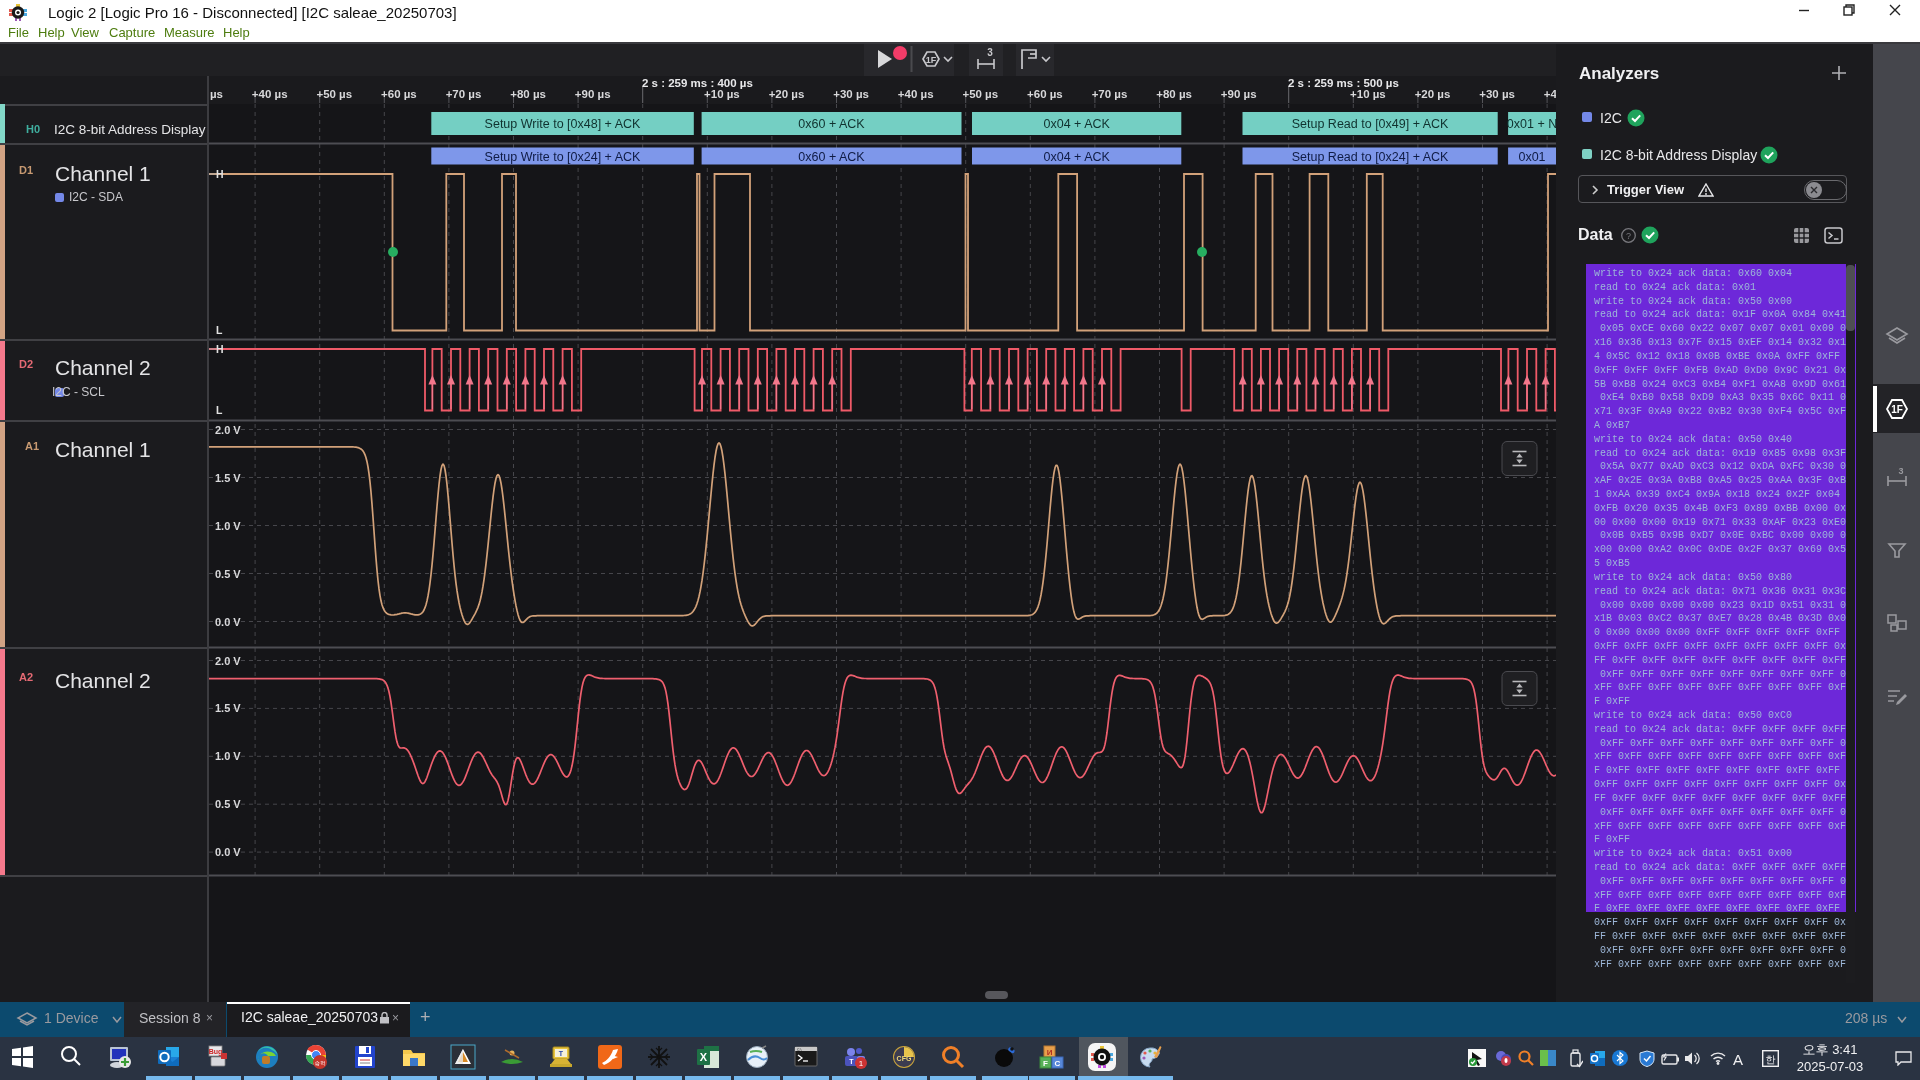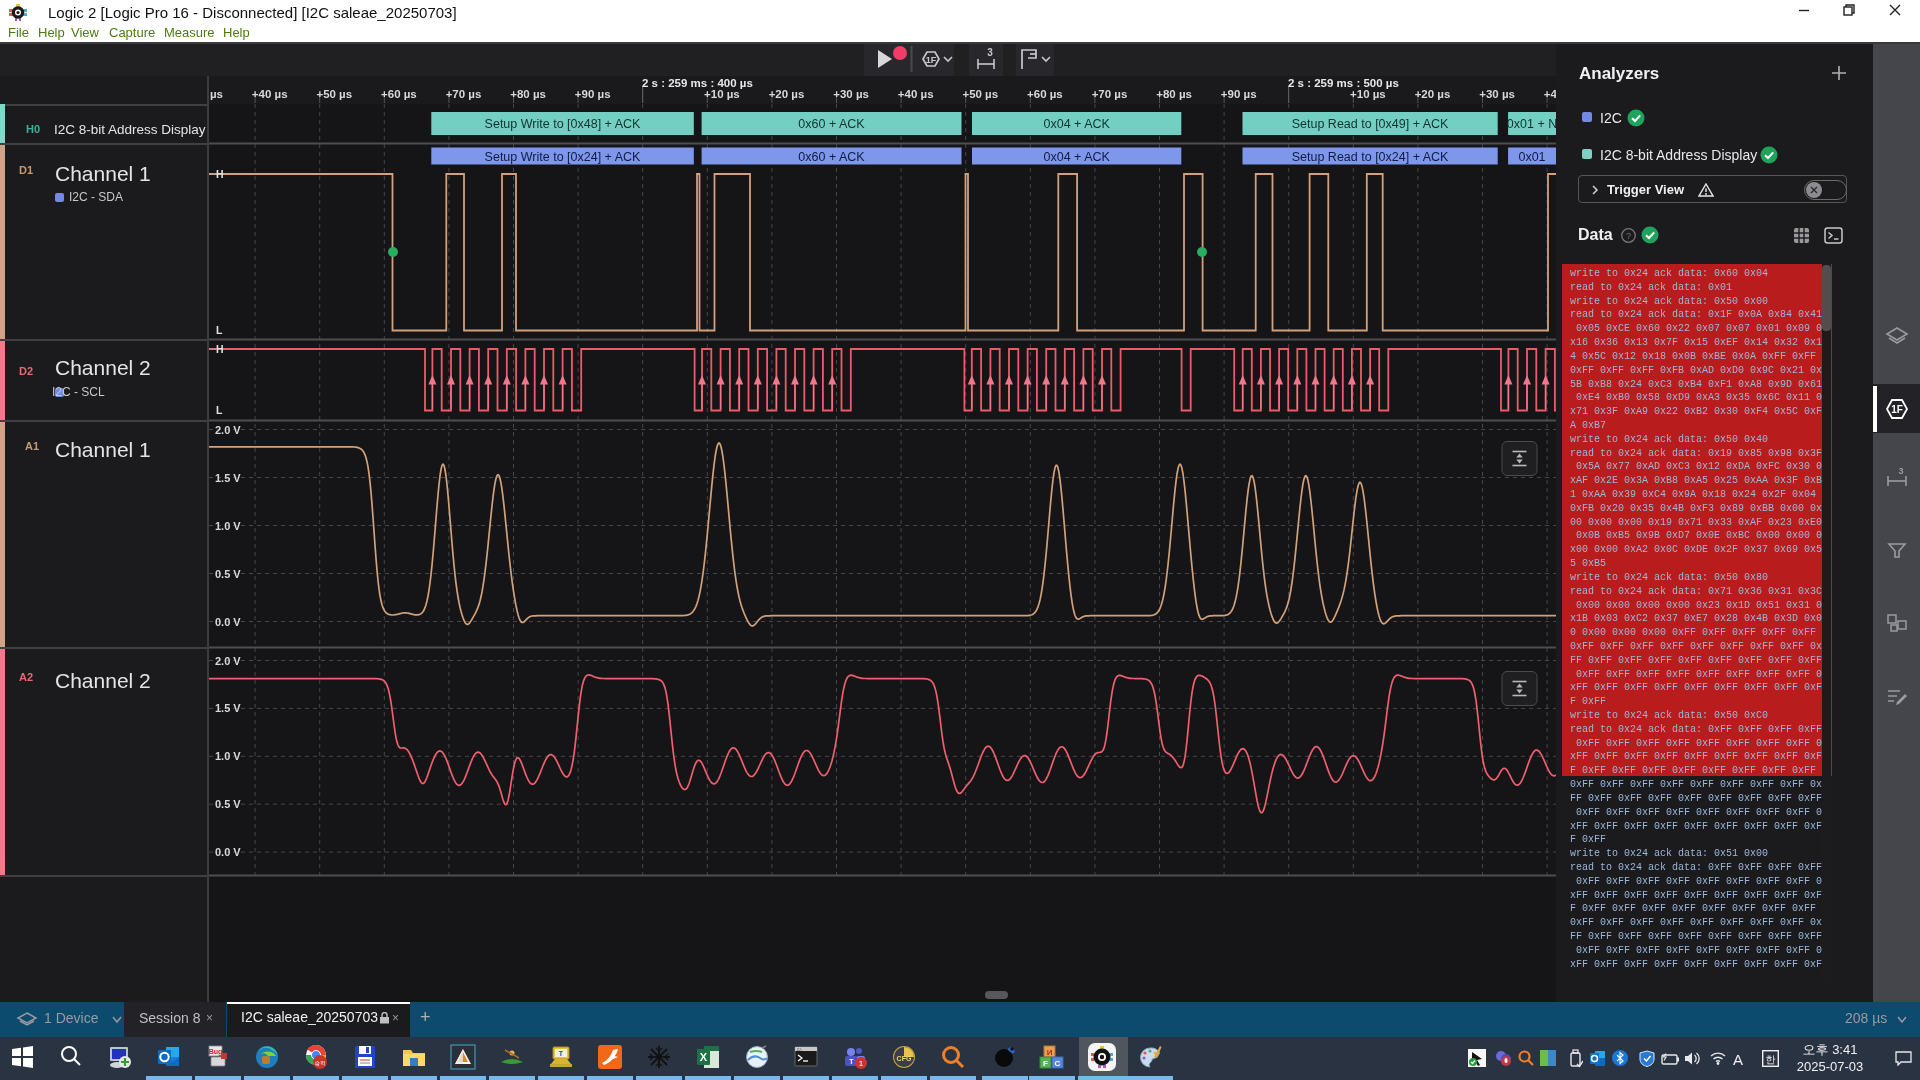--- a/index.html
+++ b/index.html
@@ -76,21 +76,21 @@
 <div style="position:absolute;left:0;top:103px;width:5px;height:194px;background:#d2a384"></div>
 <div style="position:absolute;left:0;top:299px;width:5px;height:79px;background:#f5798c"></div>
 <div style="position:absolute;left:0;top:380px;width:5px;height:225px;background:#d2a384"></div>
 <div style="position:absolute;left:0;top:607px;width:5px;height:226px;background:#f5798c"></div>
 <div class="chl" style="left:26px;top:81px;color:#3fae9f">H0</div>
 <div class="chn" style="left:54px;top:80px;font-size:13.5px">I2C 8-bit Address Display</div>
 <div class="chl" style="left:19px;top:122px;color:#c89a72">D1</div>
 <div class="chn" style="left:55px;top:120px">Channel 1</div>
 <div style="position:absolute;left:55px;top:151px;width:9px;height:9px;border-radius:2px;background:#7488e8"></div>
 <div class="chs" style="left:69px;top:148px">I2C - SDA</div>
-<div class="chl" style="left:19px;top:323px;color:#e56a74">D2</div>
+<div class="chl" style="left:19px;top:316px;color:#e56a74">D2</div>
 <div class="chn" style="left:55px;top:314px">Channel 2</div>
 <div style="position:absolute;left:55px;top:346px;width:9px;height:9px;border-radius:2px;background:#7488e8"></div>
 <div class="chs" style="left:52px;top:343px">I2C - SCL</div>
 <div class="chl" style="left:25px;top:398px;color:#c89a72">A1</div>
 <div class="chn" style="left:55px;top:396px">Channel 1</div>
 <div class="chl" style="left:19px;top:629px;color:#e56a74">A2</div>
 <div class="chn" style="left:55px;top:627px">Channel 2</div>
 </div>
 <svg style="position:absolute;left:209px;top:42px" width="1347" height="960" viewBox="0 0 1347 960">
 <rect x="0" y="0" width="1347" height="34" fill="#202023"></rect>
@@ -354,21 +354,21 @@
       <line x1="1" y1="6" x2="16" y2="6" stroke="#1b1b1e" stroke-width="1.4"></line>
       <line x1="1" y1="11" x2="16" y2="11" stroke="#1b1b1e" stroke-width="1.4"></line>
       <line x1="6" y1="1" x2="6" y2="16" stroke="#1b1b1e" stroke-width="1.4"></line>
       <line x1="11" y1="1" x2="11" y2="16" stroke="#1b1b1e" stroke-width="1.4"></line>
     </svg>
 <svg width="19" height="17" viewBox="0 0 19 17" style="position:absolute;left:268px;top:185px">
       <rect x="1" y="1" width="17" height="15" rx="2.5" fill="none" stroke="#c8c8cc" stroke-width="1.5"></rect>
       <path d="M4.5 5.5 L8 8.5 L4.5 11.5" fill="none" stroke="#c8c8cc" stroke-width="1.5"></path>
       <line x1="10" y1="12" x2="14.5" y2="12" stroke="#c8c8cc" stroke-width="1.5"></line>
     </svg>
-<div style="position:absolute;left:6px;top:222px;width:270px;height:512px;background:#b91c1c">
+<div style="position:absolute;left:30px;top:222px;width:270px;height:648px;background:#6d28d9">
 <pre style="margin:0;position:absolute;left:8px;top:3px;font-family:'Liberation Mono',monospace;font-size:10px;line-height:13.82px;color:#9db7d8">write to 0x24 ack data: 0x60 0x04
 read to 0x24 ack data: 0x01
 write to 0x24 ack data: 0x50 0x00
 read to 0x24 ack data: 0x1F 0x0A 0x84 0x41
  0x05 0xCE 0x60 0x22 0x07 0x07 0x01 0x09 0
 x16 0x36 0x13 0x7F 0x15 0xEF 0x14 0x32 0x1
 4 0x5C 0x12 0x18 0x0B 0xBE 0x0A 0xFF 0xFF
 0xFF 0xFF 0xFF 0xFB 0xAD 0xD0 0x9C 0x21 0x
 5B 0xB8 0x24 0xC3 0xB4 0xF1 0xA8 0x9D 0x61
  0xE4 0xB0 0x58 0xD9 0xA3 0x35 0x6C 0x11 0

